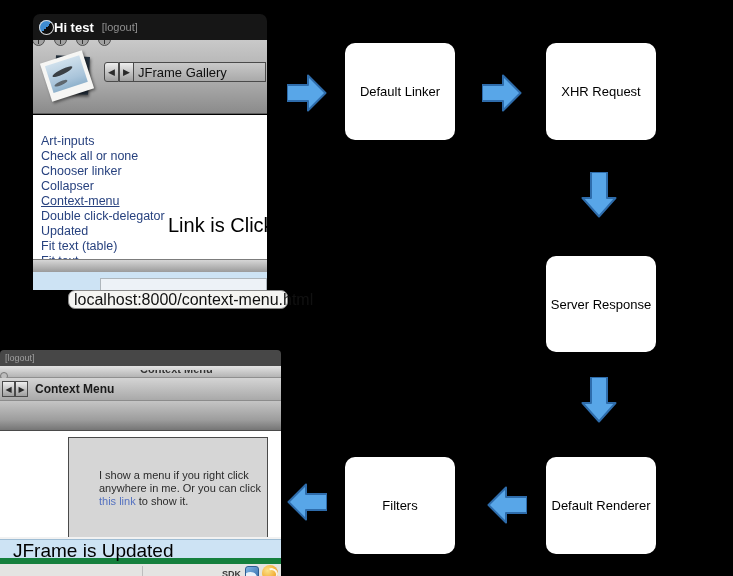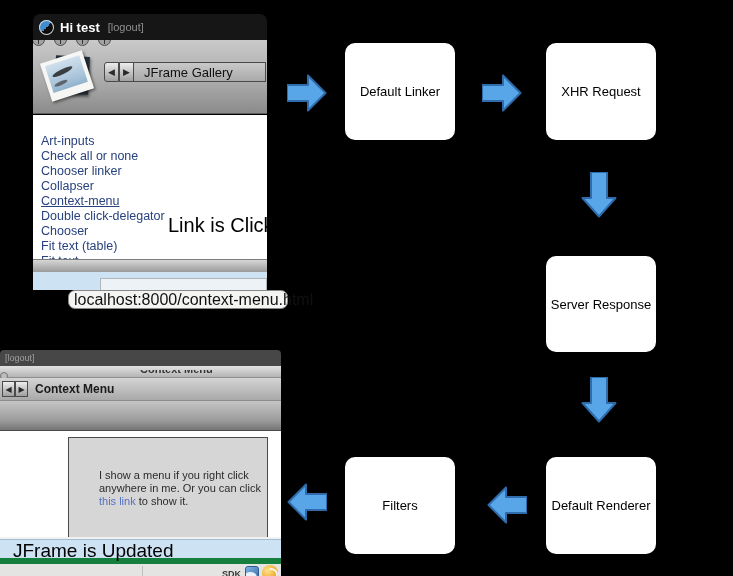--- a/index.html
+++ b/index.html
@@ -12,21 +12,21 @@
     display:flex; align-items:center; justify-content:center;
     font-size:13px; color:#000; text-align:center; }
   .arrow { position:absolute; }
 
   
   #gallery-win { position:absolute; left:33px; top:14px; width:234px; height:295px; }
   .gw-titlebar { position:absolute; left:0; top:0; width:234px; height:26px; background:#161616;
      border-radius:7px 7px 0 0; display:flex; align-items:center; }
   .app-circle { width:15px; height:15px; border-radius:50%; margin-left:6px;
      background:linear-gradient(135deg,#3f8cd0 50%, #0c0c0c 50%); box-shadow:0 0 0 1px #d8d8d8 inset; }
-  .gw-title { color:#fff; font-weight:bold; font-size:13px; margin-left:6px; }
+  .gw-title { color:#fff; font-weight:bold; font-size:13px; margin-left:0; }
   .gw-logout { color:#8f8f8f; font-size:11px; margin-left:8px; }
   .gw-toolbar { position:absolute; left:0; top:26px; width:234px; height:74px; overflow:hidden;
      background:linear-gradient(#c9c9c9 0%, #a9a9a9 60%, #8b8b8b 100%); border-bottom:1px solid #5e5e5e; }
   .bump { position:absolute; top:-7px; width:13px; height:13px; border-radius:50%;
      background:#a2a2a2; border:1px solid #4f4f4f; }
   .bump::after { content:""; position:absolute; left:5px; top:6px; width:1px; height:4px; background:#333; }
   .photo-icon { position:absolute; left:10px; top:8px; width:60px; height:60px; }
   .photo-back { position:absolute; left:12px; top:8px; width:34px; height:38px;
      background:#24303c; transform:rotate(3deg); box-shadow:1px 2px 3px rgba(0,0,0,.5); }
   .photo-front { position:absolute; left:2px; top:8px; width:44px; height:40px; background:#f6f6f4;
@@ -34,21 +34,21 @@
   .photo-img { width:100%; height:100%; background:linear-gradient(#cfe0ec 0%, #a9c4da 70%, #8fb2cc 100%); position:relative; overflow:hidden; }
   .photo-img::before { content:""; position:absolute; left:4px; top:8px; width:22px; height:5px; background:#3a3f44; border-radius:50%; transform:rotate(-8deg); }
   .photo-img::after { content:""; position:absolute; left:3px; top:19px; width:14px; height:4px; background:#5d666d; border-radius:50%; transform:rotate(-6deg); }
   .nav-btn { border:1px solid #4a4a4a; background:linear-gradient(#ededed,#9f9f9f);
      display:flex; align-items:center; justify-content:center; color:#2a2a2a; }
   .gw-nav { position:absolute; left:71px; top:22px; display:flex; }
   .gw-nav .nav-btn { width:15px; height:20px; font-size:9px; }
   .gw-nav .nav-btn:first-child { border-radius:3px 0 0 3px; }
   .gw-field { position:absolute; left:100px; top:22px; width:133px; height:20px;
      border:1px solid #4a4a4a; background:linear-gradient(#c9c9c9,#a9a9a9);
-     display:flex; align-items:center; padding-left:10px; font-size:13px; color:#101010; }
+     display:flex; align-items:center; padding-left:4px; font-size:13px; color:#101010; }
   .gw-content { position:absolute; left:0; top:101px; width:234px; height:144px; background:#fff; overflow:hidden; }
   .g-link { margin-left:4px; padding-left:0; color:#28427f; font-size:12.5px; line-height:15px; white-space:nowrap; cursor:pointer; }
   .gw-content .list { padding:19px 0 0 4px; }
   .g-link.active { text-decoration:underline; }
   .gw-graybar { position:absolute; left:0; top:245px; width:234px; height:13px;
      background:linear-gradient(#d6d6d6,#9b9b9b); border-top:1px solid #7c7c7c; }
   .gw-bluebar { position:absolute; left:0; top:258px; width:234px; height:18px; background:#cde3f4; }
   .gw-bluebar .inset { position:absolute; left:67px; top:6px; width:167px; height:12px;
      background:#edf2f7; border:1px solid #aeb6bc; border-bottom:none; }
   .url-tip { position:absolute; left:35px; top:276px; width:220px; height:19px;
@@ -125,21 +125,21 @@
       <div class="gw-field">JFrame Gallery</div>
     </div>
     <div class="gw-content">
       <div class="list">
         <div class="g-link">Art-inputs</div>
         <div class="g-link">Check all or none</div>
         <div class="g-link">Chooser linker</div>
         <div class="g-link">Collapser</div>
         <div class="g-link active">Context-menu</div>
         <div class="g-link">Double click-delegator</div>
-        <div class="g-link">Chooser</div>
+        <div class="g-link">Updated</div>
         <div class="g-link">Fit text (table)</div>
         <div class="g-link">Fit text</div>
       </div>
     </div>
     <div class="gw-graybar"></div>
     <div class="gw-bluebar">
       <div class="inset"></div>
     </div>
     <div class="url-tip">localhost:8000/context-menu.html</div>
   </div>

